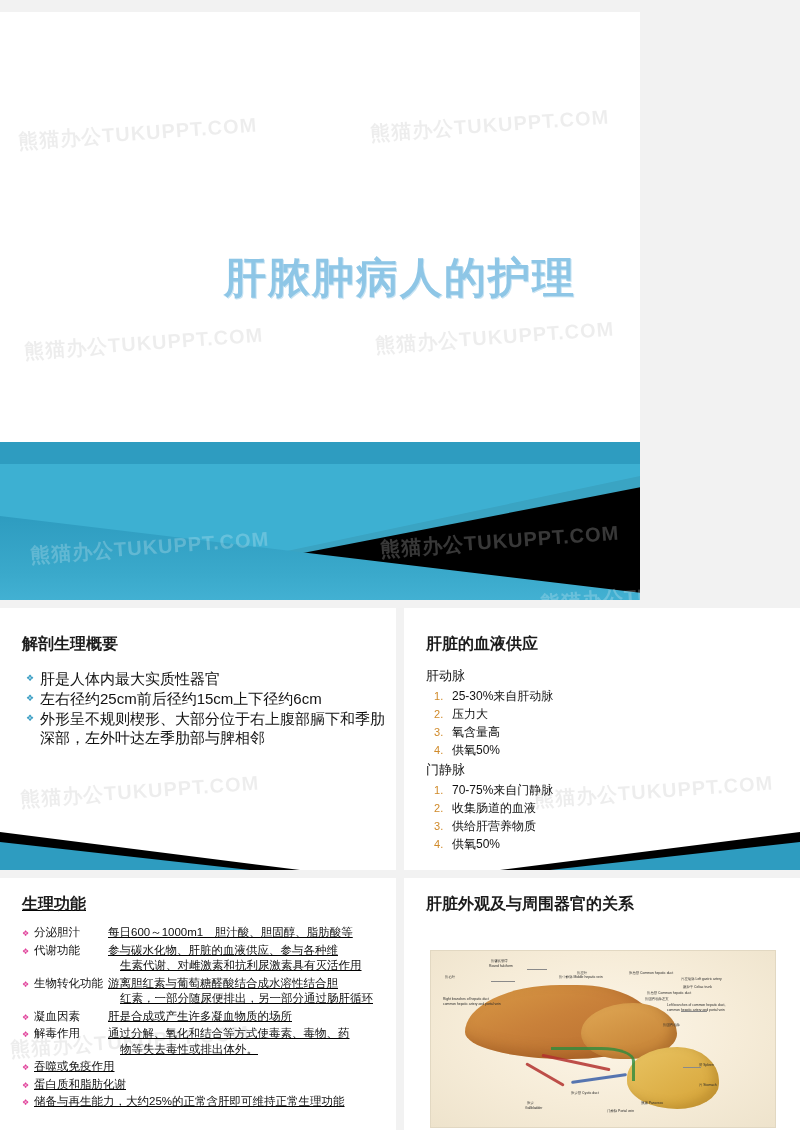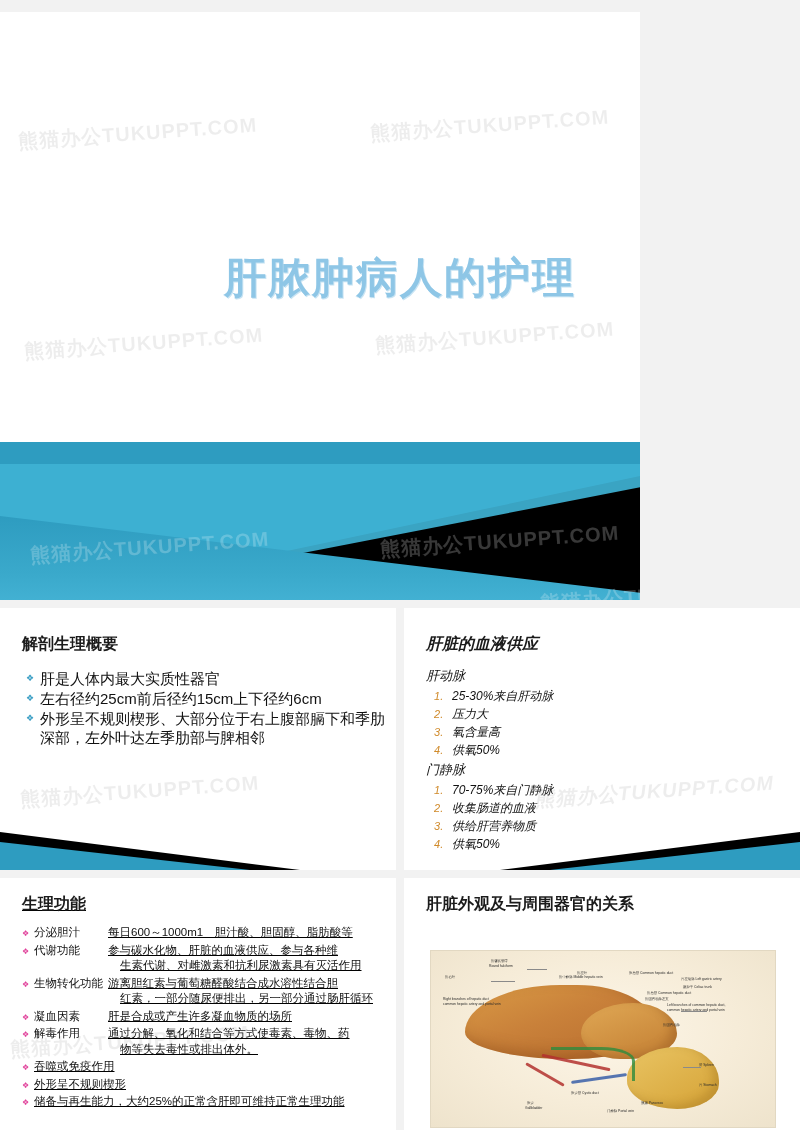--- a/index.html
+++ b/index.html
@@ -118,21 +118,20 @@
     border-right: 250px solid transparent;
   }
 
   
   .slide3 {
     position: absolute;
     left: 404px; top: 608px;
     width: 396px; height: 262px;
     background: #ffffff;
     overflow: hidden;
-    font-style: italic;
   }
   .s3-sub {
     font-size: 13px;
     color: #111;
     padding: 12px 0 0 22px;
     font-weight: normal;
   }
   .s3-ol {
     margin: 2px 0 0 0;
     padding-left: 48px;
@@ -397,21 +396,21 @@
       <div class="s4-row">
         <span class="term">解毒作用</span><span>通过分解、氧化和结合等方式使毒素、毒物、药</span>
         <span class="indent">物等失去毒性或排出体外。</span>
       </div>
 
       <div class="s4-row">
         <span>吞噬或免疫作用</span>
       </div>
 
       <div class="s4-row">
-        <span>外形呈不规则楔形</span>
+        <span>蛋白质和脂肪化谢</span>
       </div>
 
       <div class="s4-row">
         <span>储备与再生能力，大约25%的正常含肝即可维持正常生理功能</span>
       </div>
     </div>
     <div class="wm" style="left:10px; top:150px;">熊猫办公TUKUPPT.COM</div>
   </div>
 
   <div class="slide5">

